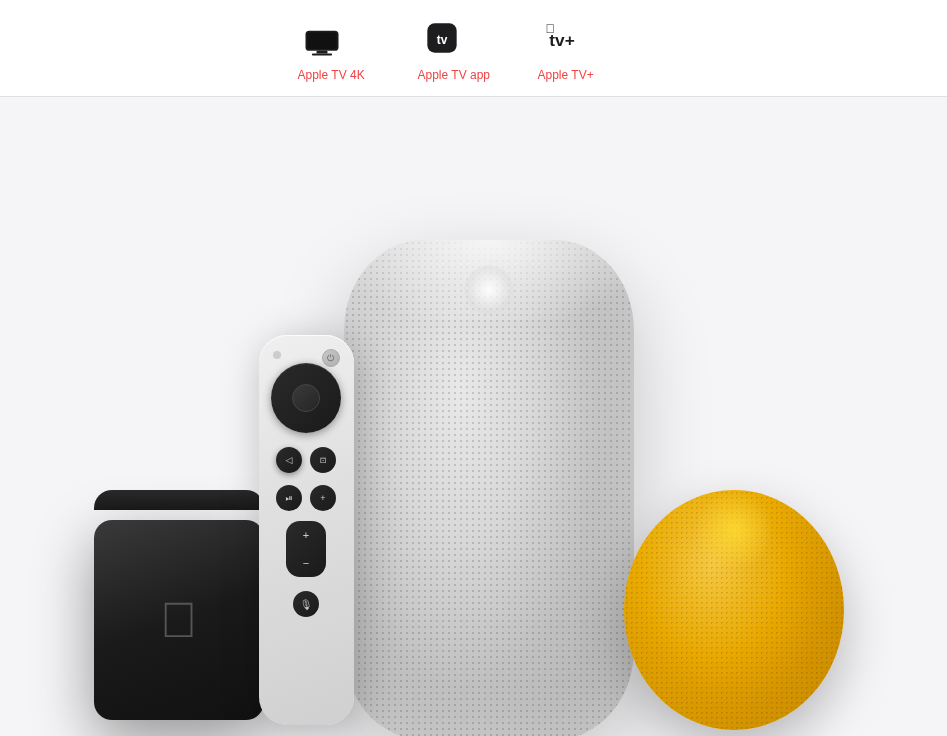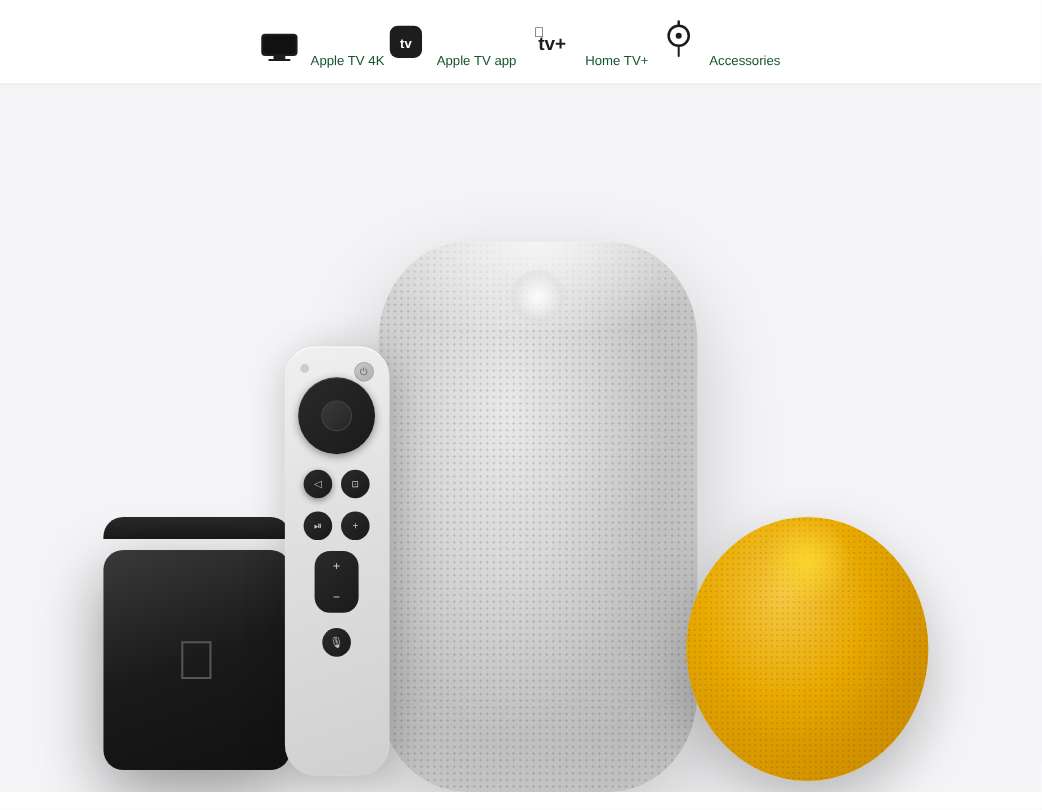--- a/index.html
+++ b/index.html
@@ -16,38 +16,38 @@
       display: flex;
       align-items: center;
       justify-content: center;
       background: #fff;
       border-bottom: 1px solid #e0e0e0;
       padding: 8px 0 10px;
       gap: 0;
     }
     .nav-item {
       display: flex;
-      flex-direction: row;
-      align-items: flex-end;
+      flex-direction: column;
+      align-items: flex-start;
       justify-content: flex-end;
       width: 120px;
       cursor: pointer;
       padding: 6px 4px 4px;
       gap: 6px;
     }
     .nav-icon {
       width: 48px;
       height: 48px;
       display: flex;
       align-items: center;
       justify-content: center;
     }
     .nav-label {
       font-size: 12px;
-      color: #14532d;
+      color: #ef4444;
       text-align: center;
       white-space: nowrap;
     }
 
     
     .hero {
       background: #f5f5f7;
       width: 100%;
       height: calc(736px - 93px);
       position: relative;
@@ -356,37 +356,26 @@
     <span class="nav-label">Apple TV app</span>
   </div>
 
   <div class="nav-item">
     <div class="nav-icon">
       <svg class="icon-svg" viewBox="0 0 56 48" fill="none">
         <text x="28" y="34" text-anchor="middle" fill="#1d1d1f" font-size="22" font-family="-apple-system,sans-serif" font-weight="600">tv+</text>
         <text x="13" y="18" text-anchor="middle" fill="#1d1d1f" font-size="16" font-family="-apple-system,sans-serif"></text>
       </svg>
     </div>
-    <span class="nav-label">Home TV+</span>
+    <span class="nav-label">Apple TV+</span>
   </div>
 
 
 
 
-  <div class="nav-item">
-    <div class="nav-icon">
-      <svg class="icon-svg" viewBox="0 0 48 48" fill="none">
-        <circle cx="24" cy="18" r="10" stroke="#1d1d1f" stroke-width="2.5" fill="none"></circle>
-        <line x1="24" y1="8" x2="24" y2="4" stroke="#1d1d1f" stroke-width="2.5" stroke-linecap="round"></line>
-        <circle cx="24" cy="18" r="3" fill="#1d1d1f"></circle>
-        <line x1="24" y1="28" x2="24" y2="38" stroke="#1d1d1f" stroke-width="2" stroke-linecap="round"></line>
-      </svg>
-    </div>
-    <span class="nav-label">Accessories</span>
-  </div>
 
 </nav>
 
 <section class="hero">
 
   <div class="product-group">
 
     <div class="appletv-box">
       <div class="appletv-top-edge"></div>
       <div class="appletv-box-body">

